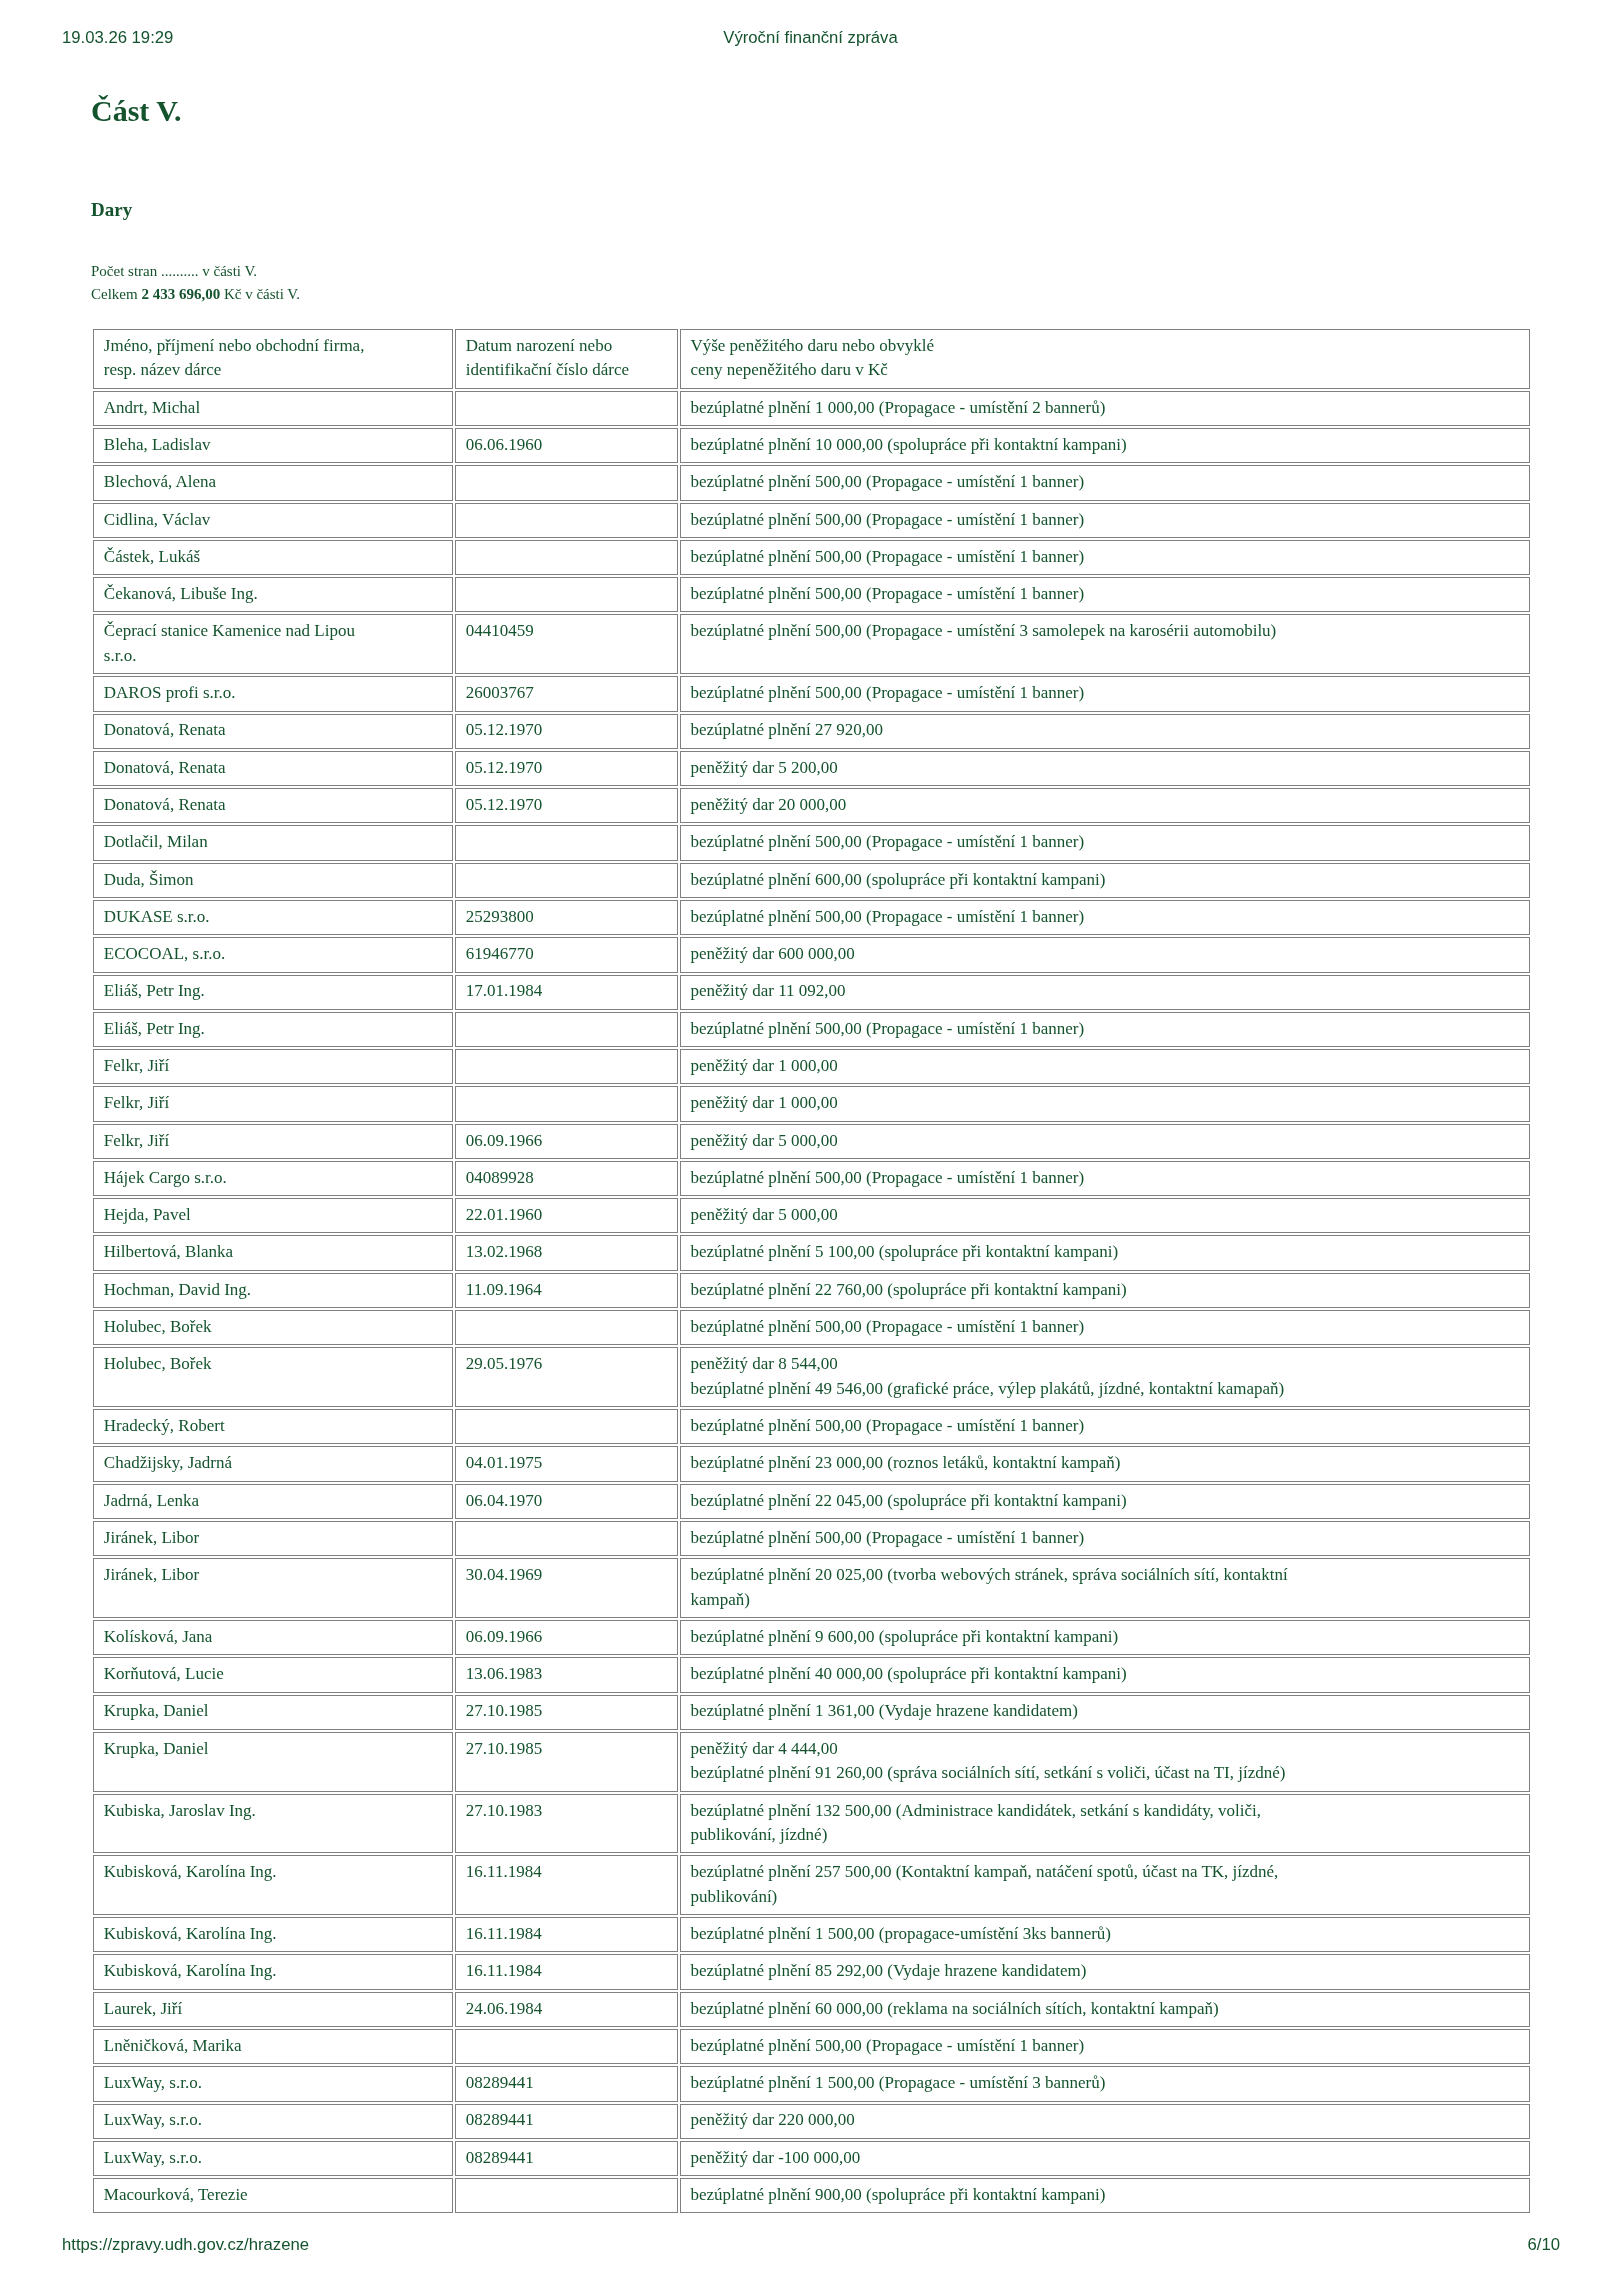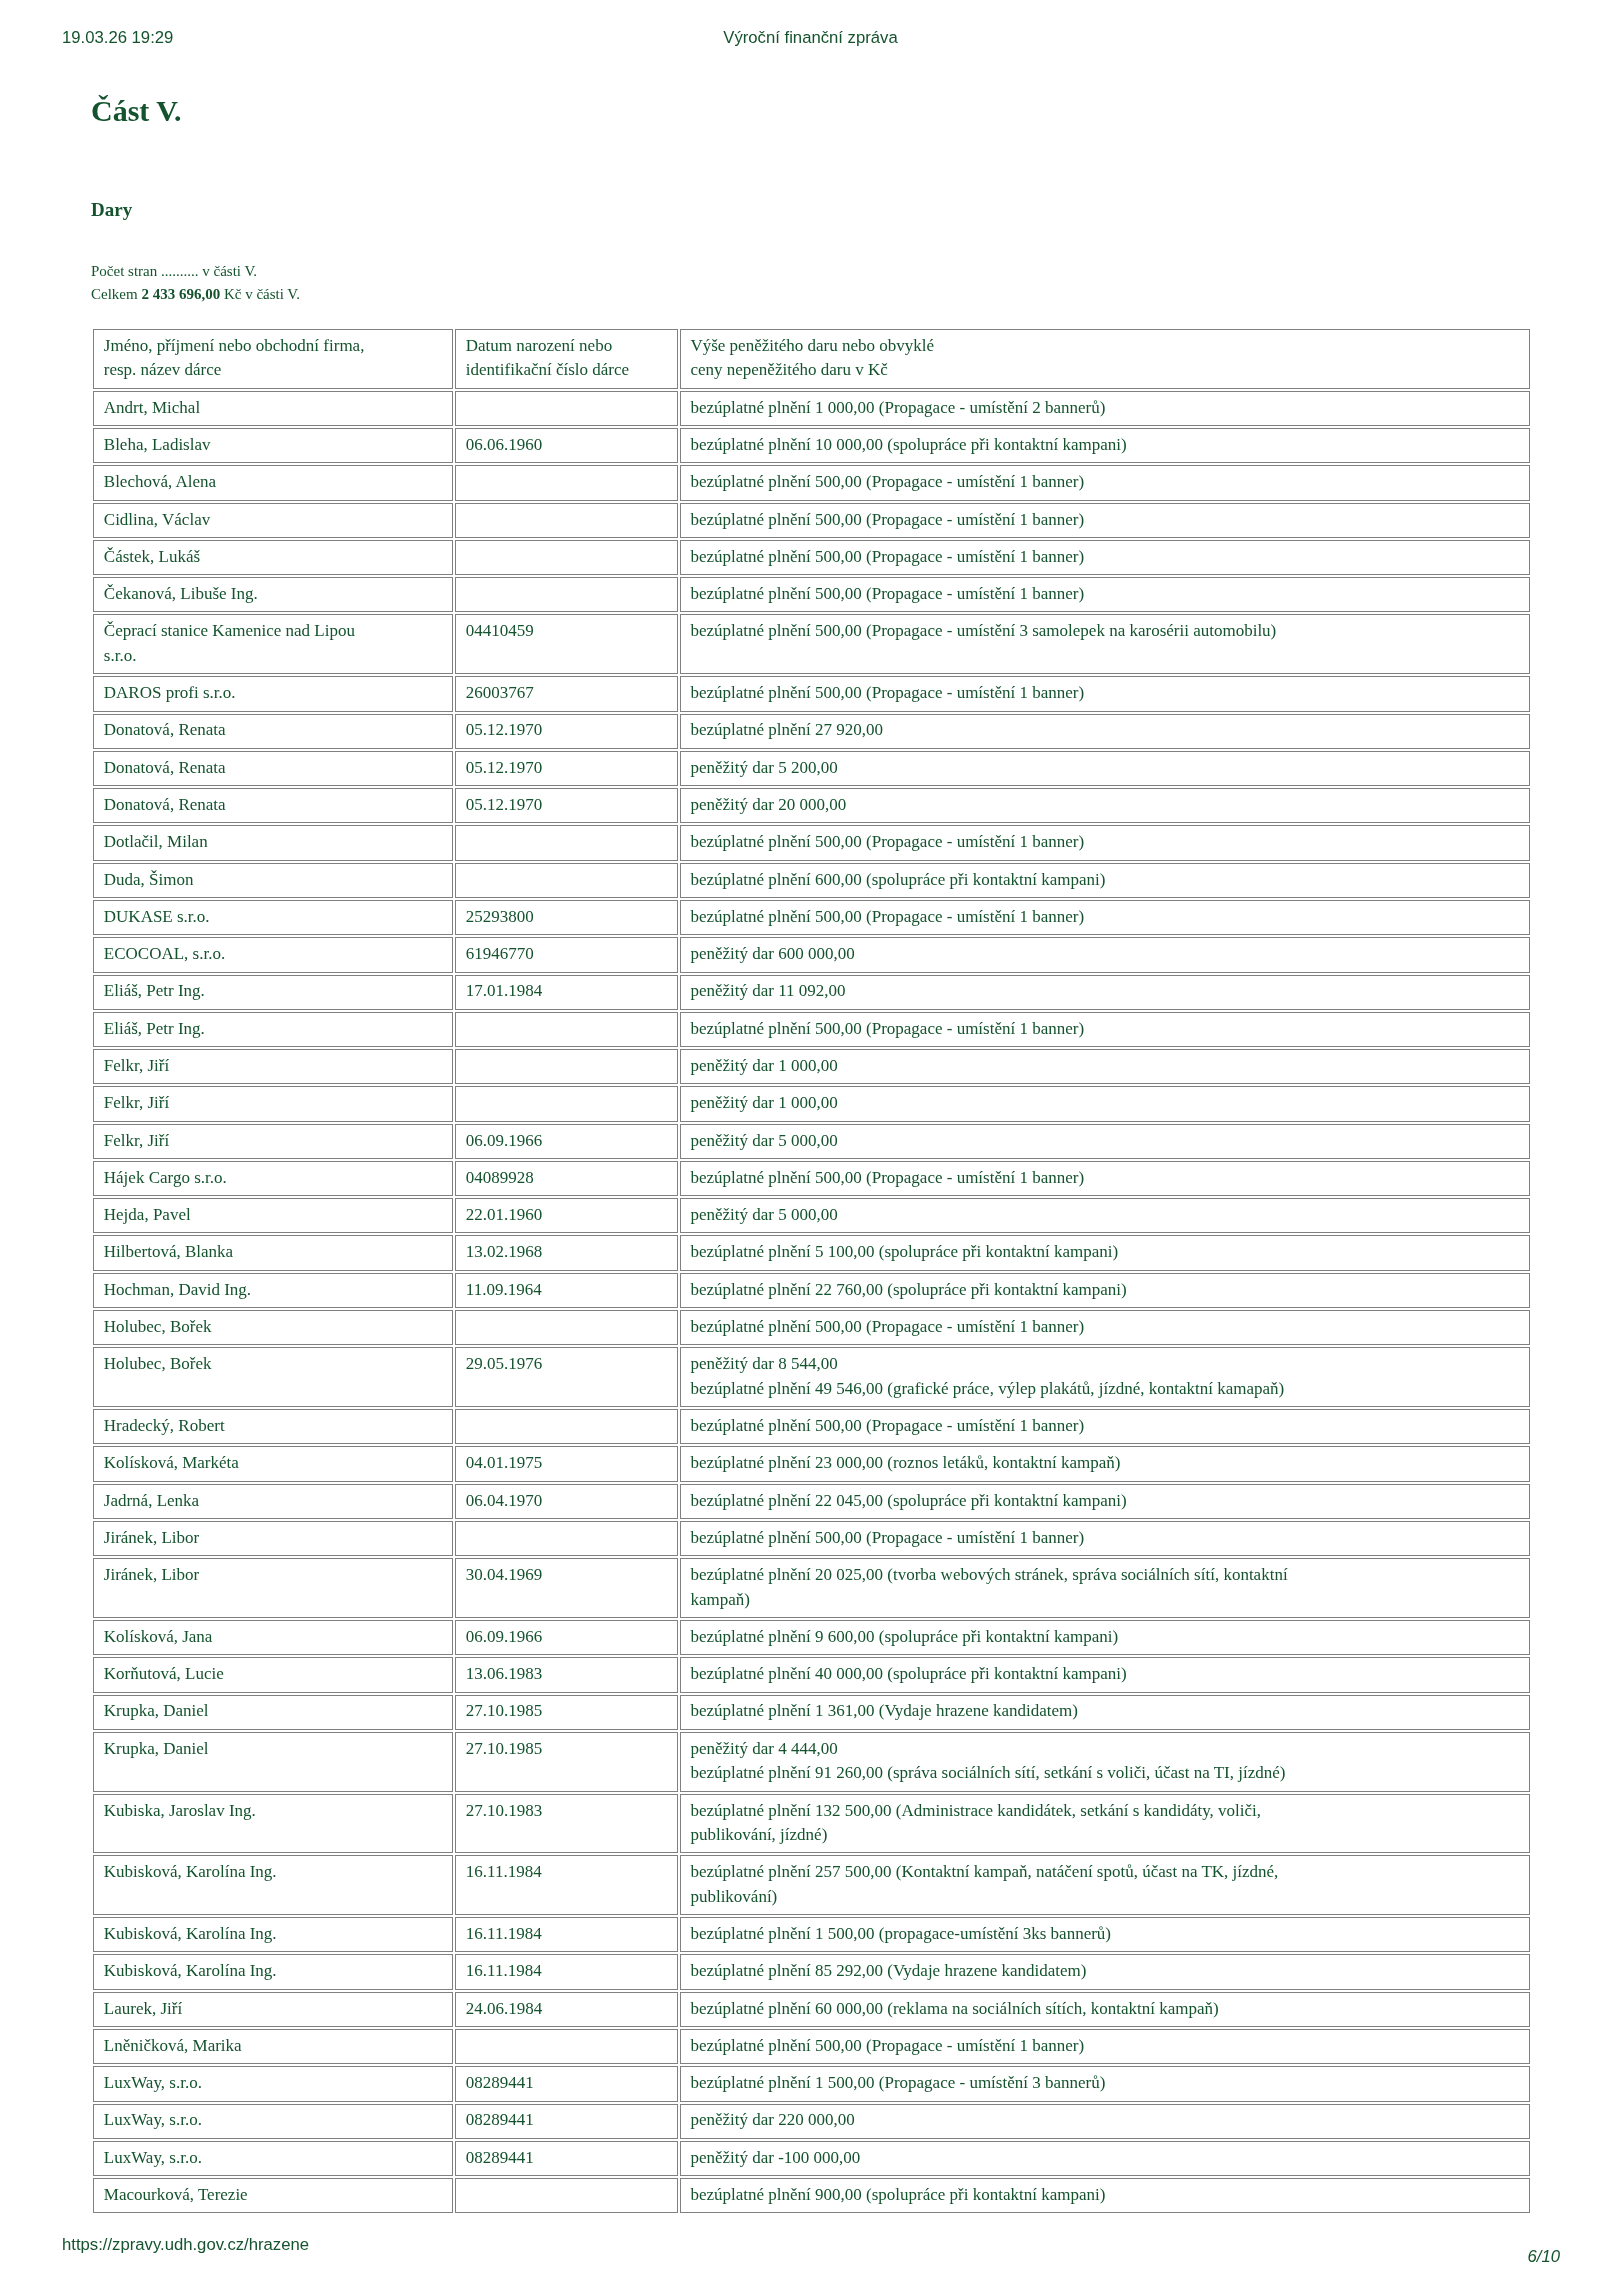--- a/index.html
+++ b/index.html
@@ -29,21 +29,21 @@
     position: absolute;
     top: 2233px;
     left: 62px;
     right: 61px;
     height: 23.5px;
     font-family: "Liberation Sans", sans-serif;
     font-size: 16.7px;
     line-height: 23.5px;
   }
   .running-footer .url { position: absolute; left: 0; top: 0; }
-  .running-footer .pg { position: absolute; right: 0; top: 12px; font-style: italic; }
+  .running-footer .pg { position: absolute; right: 0; top: 0; }
 
   .part-title {
     position: absolute;
     top: 94px;
     left: 91px;
     font-size: 30px;
     font-weight: bold;
     margin: 0;
   }
   .section-title {
@@ -281,21 +281,21 @@
 bezúplatné plnění 49 546,00 (grafické práce, výlep plakátů, jízdné, kontaktní kamapaň)</td>
         </tr>
 
         <tr>
           <td>Hradecký, Robert</td>
           <td></td>
           <td>bezúplatné plnění 500,00 (Propagace - umístění 1 banner)</td>
         </tr>
 
         <tr>
-          <td>Kolísková, Markéta</td>
+          <td>Chadžijsky, Jadrná</td>
           <td>04.01.1975</td>
           <td>bezúplatné plnění 23 000,00 (roznos letáků, kontaktní kampaň)</td>
         </tr>
 
         <tr>
           <td>Jadrná, Lenka</td>
           <td>06.04.1970</td>
           <td>bezúplatné plnění 22 045,00 (spolupráce při kontaktní kampani)</td>
         </tr>
 

